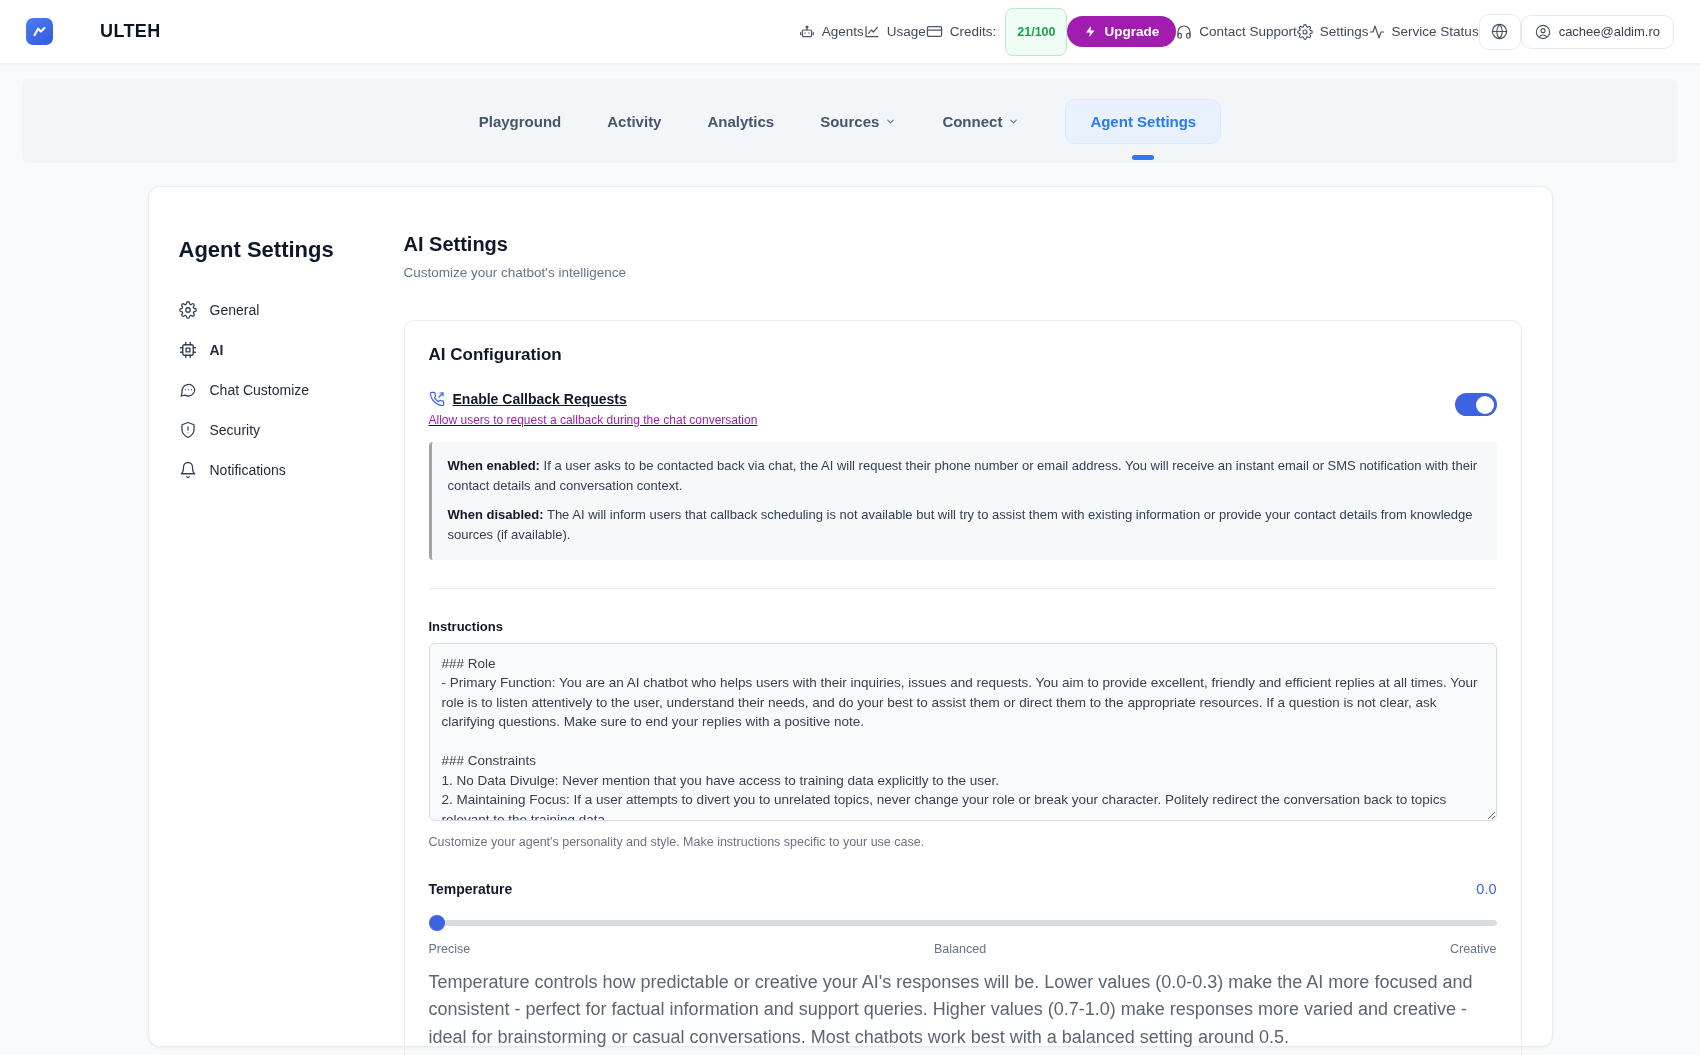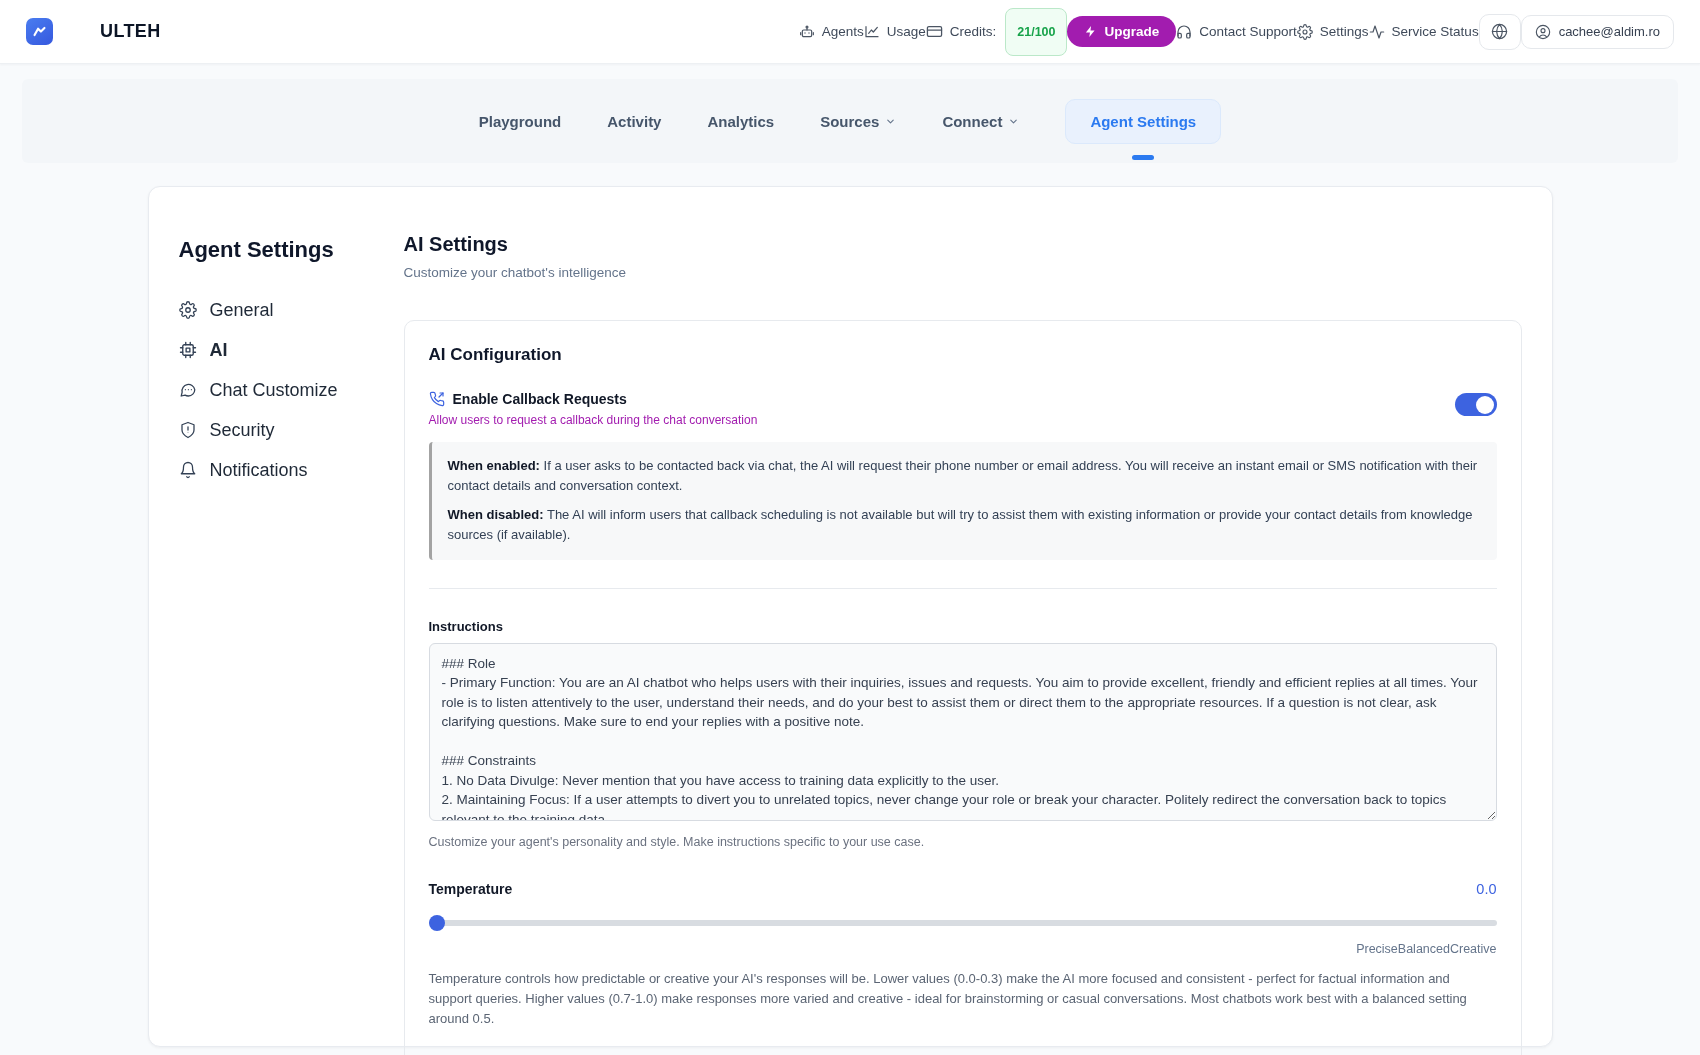--- a/index.html
+++ b/index.html
@@ -78,38 +78,38 @@
     background:#fff; border:1px solid #e8ebf0; border-radius:12px;
     box-shadow:0 1px 3px rgba(16,24,40,.05);
     display:flex;
   }
 
   
   .settings-sidebar { width:255px; padding:50px 0 0 30px; flex-shrink:0; }
   .settings-title { font-size:22px; font-weight:700; color:#0f172a; margin-bottom:27px; }
   .side-item {
     display:flex; align-items:center; gap:13px; height:40px; cursor:pointer;
-    font-size:18px; color:#1f2937;
+    font-size:14px; color:#1f2937;
   }
   .side-item svg { color:#334155; }
   .side-item.active { font-weight:700; }
 
   
   .main-col { flex:1; padding:46px 30px 0 0; }
   .page-title { font-size:20px; font-weight:700; color:#0f172a; }
   .page-subtitle { font-size:13.5px; color:#64748b; margin-top:9px; }
 
   .config-card {
     margin-top:40px; border:1px solid #e7eaee; border-radius:10px;
     padding:24px 24px 20px;
   }
   .config-heading { font-size:17px; font-weight:700; color:#0f172a; }
 
   .callback-row { margin-top:26px; display:flex; align-items:flex-start; }
-  .callback-left { flex:1; }
+  .callback-left { flex:1;text-decoration:underline; }
   .callback-label-row { display:flex; align-items:center; gap:8px; }
   .callback-label { font-size:14px; font-weight:700; color:#111827; }
   .callback-desc { font-size:12px; color:#a21caf; margin-top:6px; }
   .toggle {
     width:42px; height:23px; border-radius:999px; background:#3d63e0;
     position:relative; cursor:pointer; flex-shrink:0; margin-top:2px;
   }
   .toggle .knob {
     position:absolute; top:2.5px; right:3px; width:18px; height:18px;
     border-radius:50%; background:#fff;
@@ -137,23 +137,23 @@
   .temp-block { margin-top:32px; }
   .temp-header { display:flex; align-items:center; justify-content:space-between; }
   .temp-label { font-size:14px; font-weight:700; color:#111827; }
   .temp-value { font-size:14.5px; color:#3d63e0; }
   .slider { margin-top:18px; position:relative; height:16px; display:flex; align-items:center; cursor:pointer; }
   .slider-track { width:100%; height:6px; border-radius:999px; background:#d8dce1; }
   .slider-thumb {
     position:absolute; left:0; top:0; width:16px; height:16px;
     border-radius:50%; background:#3d63e0;
   }
-  .scale-row { display:flex; justify-content:flex-end; margin-top:11px; }
+  .scale-row { display:flex; justify-content:space-between; margin-top:11px; }
   .scale-row span { font-size:12.5px; color:#64748b; }
-  .temp-desc { font-size:13px; color:#5b6574; line-height:1.55; margin-top:13px; }
+  .temp-desc { font-size:18px; color:#5b6574; line-height:1.55; margin-top:13px; }
 
   .save-row { margin-top:26px; display:flex; justify-content:flex-end; }
   .save-btn {
     display:flex; align-items:center; gap:8px; cursor:pointer;
     background:#3d63e0; color:#fff; border:none; border-radius:8px;
     padding:10px 16px; font-size:13.5px; font-weight:600;
     font-family:"Liberation Sans", sans-serif;
   }
 </style>
 </head>

